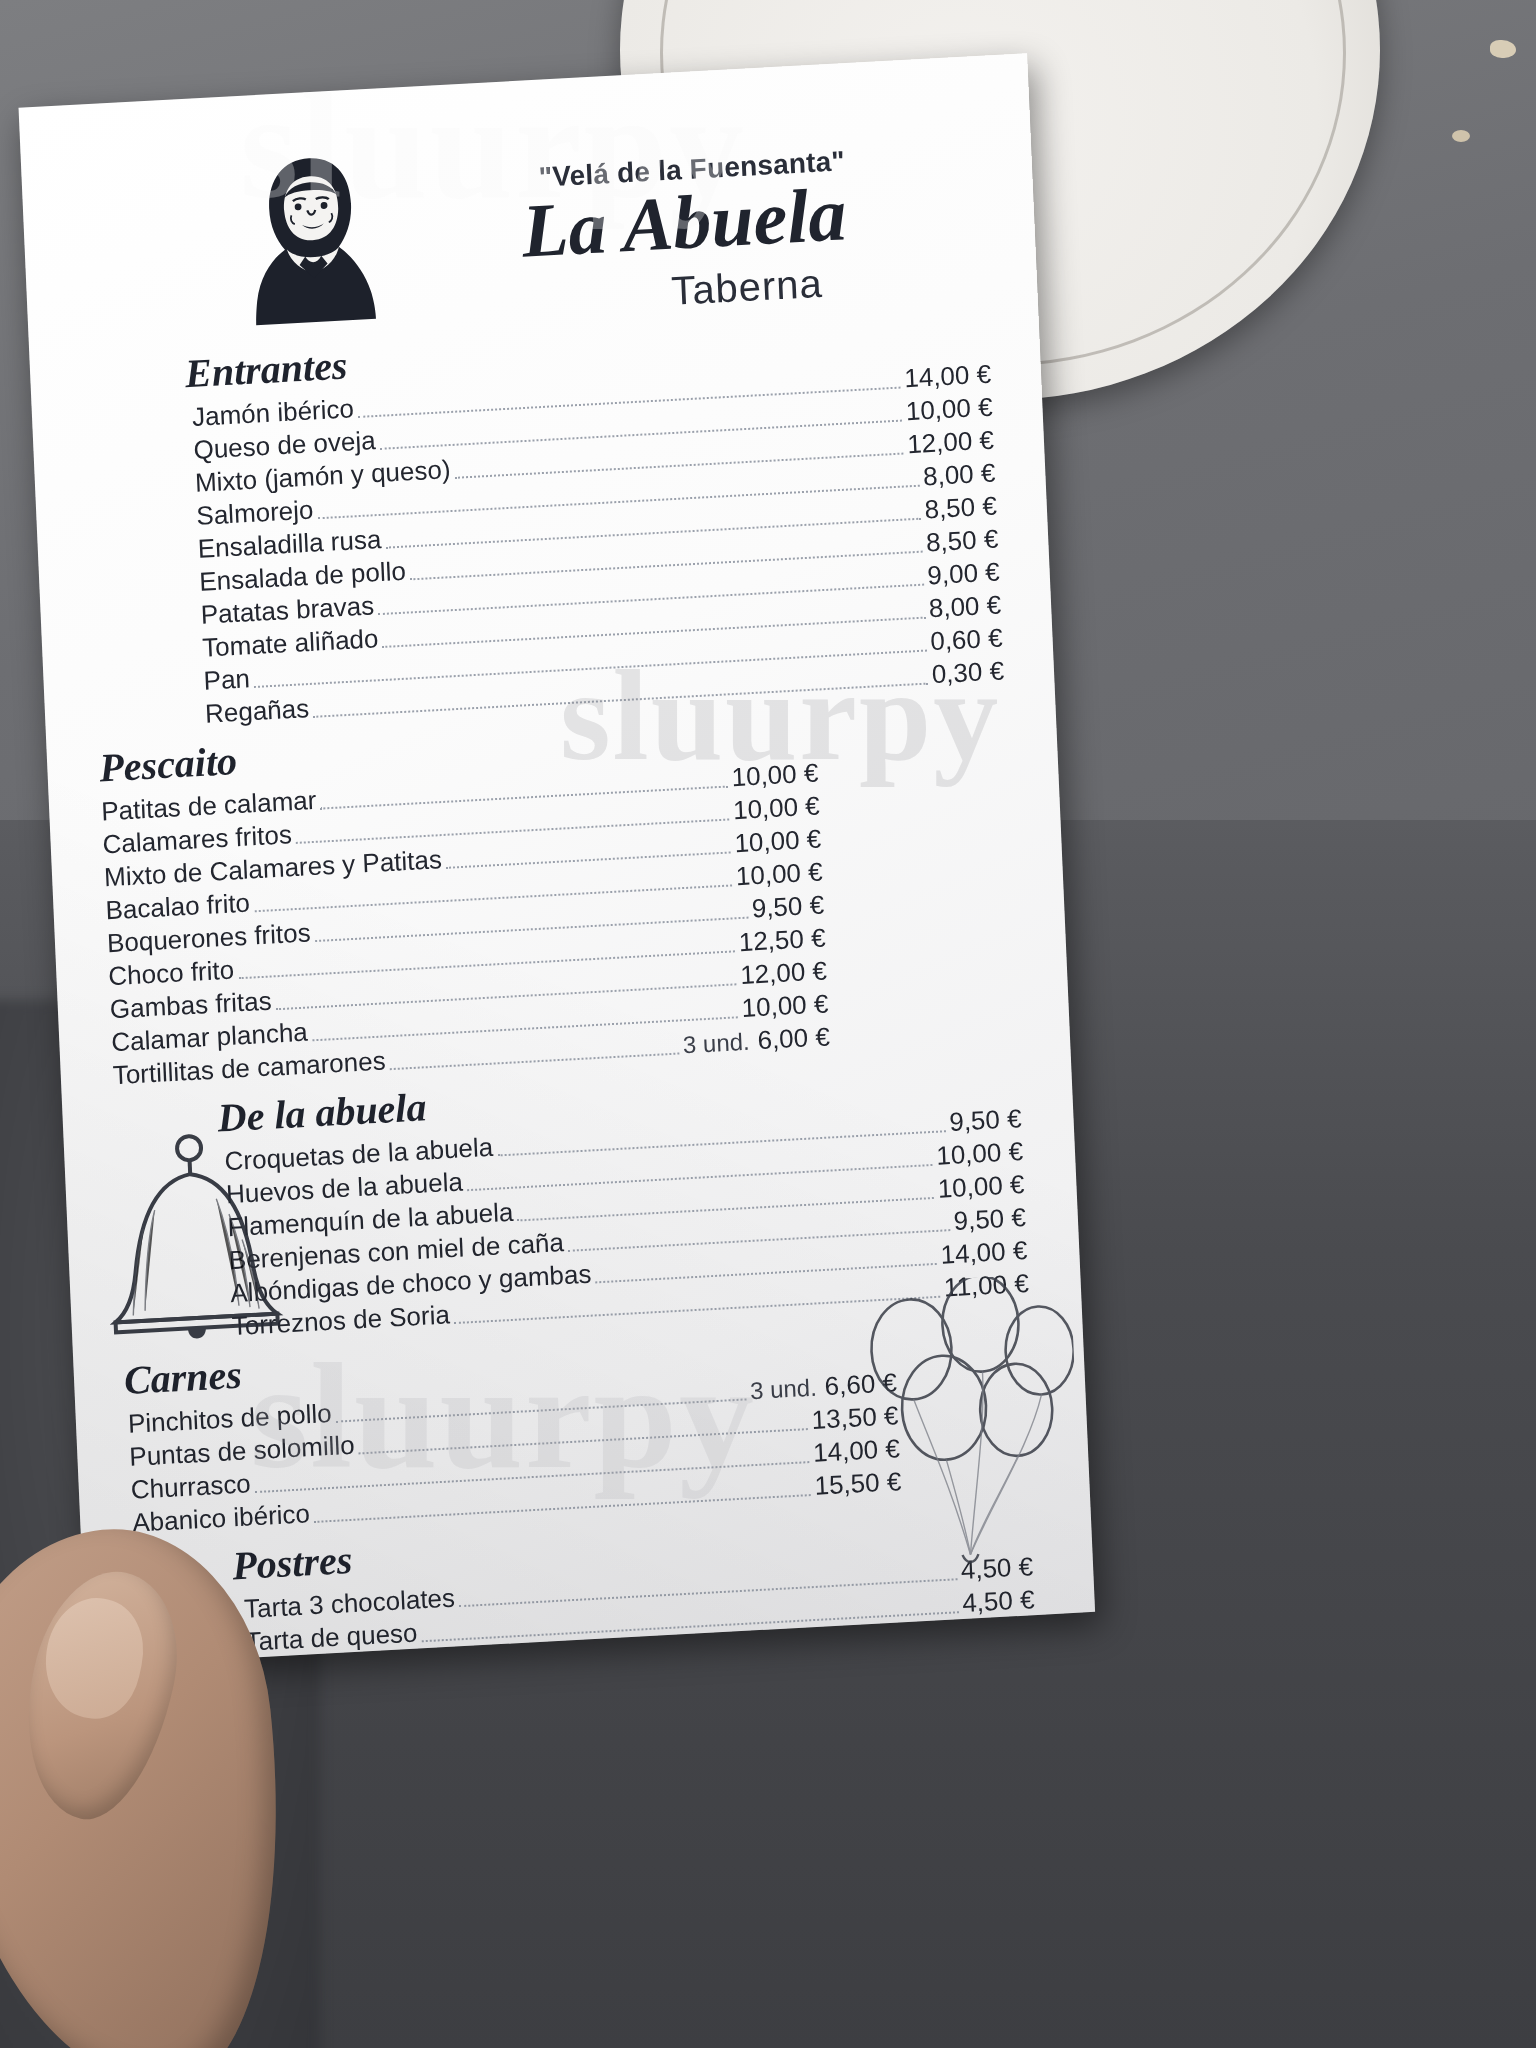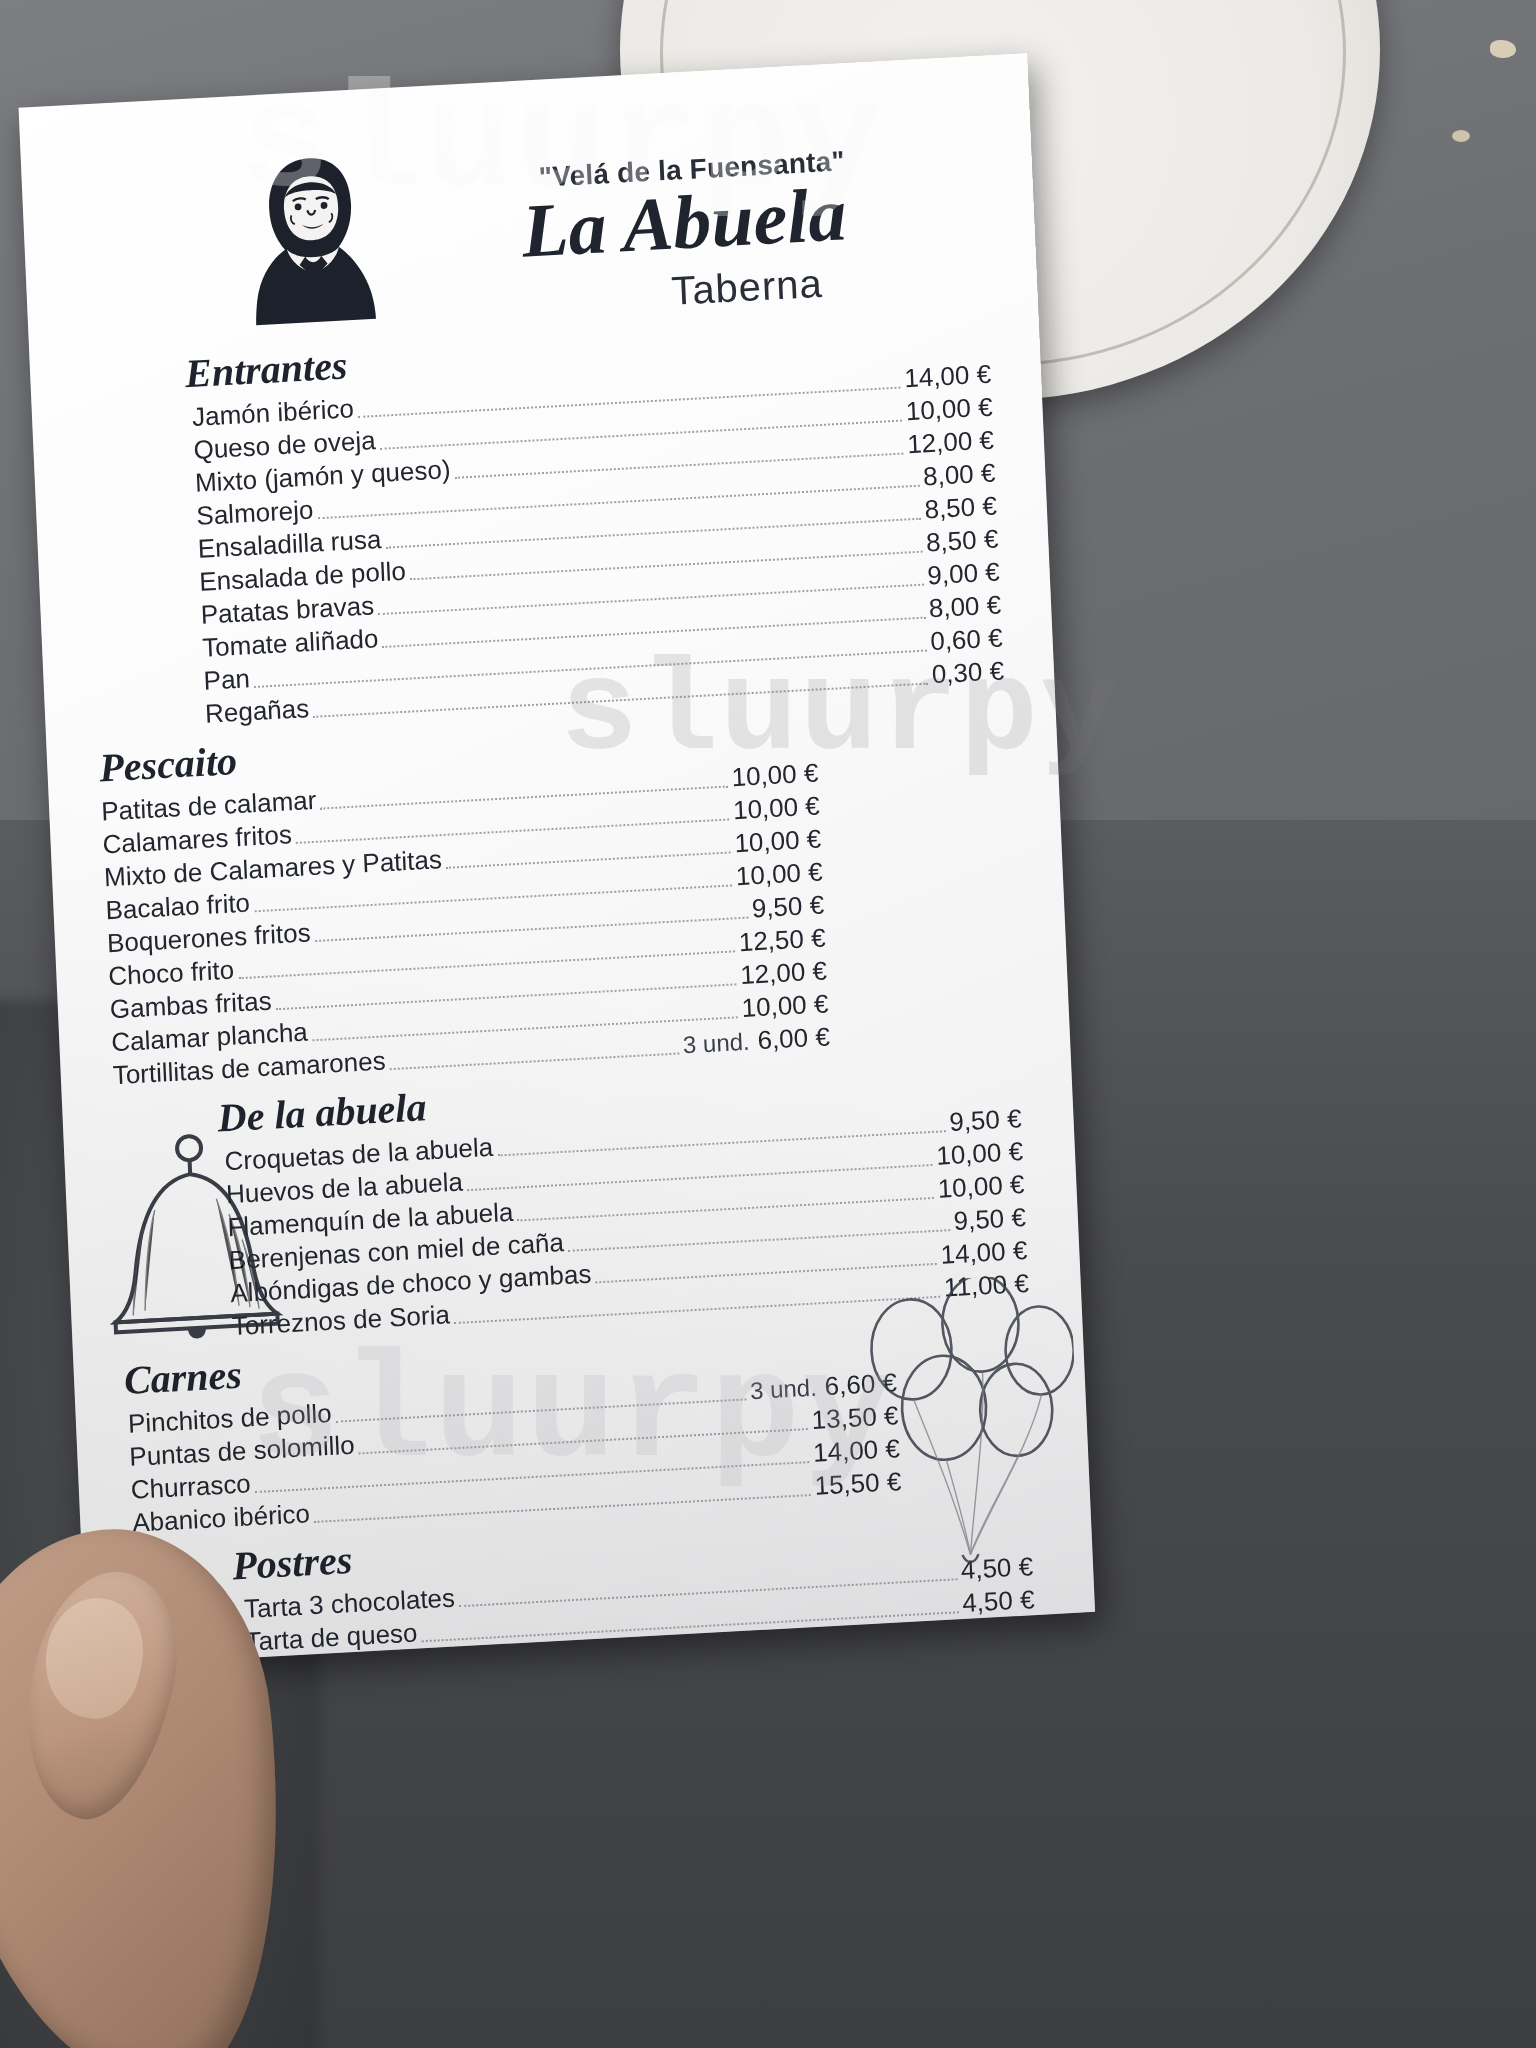--- a/index.html
+++ b/index.html
@@ -235,21 +235,21 @@
     bottom: 40px;
     width: 220px;
     height: 300px;
     opacity: 0.85;
   }
   .speck { position: absolute; background:#1d2029; border-radius:50%; }
 
   
   .watermark {
     position: absolute;
-    font-family: Liberation Mono, monospace;
+    font-family: Liberation Serif, serif;
     font-weight: 700;
     color: rgba(255,255,255,0.22);
     letter-spacing: 2px;
     pointer-events: none;
     user-select: none;
     text-align: right;
   }
   .wm1 { left: 240px; top: 60px;  font-size: 150px; color: rgba(250,250,250,0.30); }
   .wm2 { left: 560px; top: 640px; font-size: 130px; color: rgba(120,120,125,0.18); }
   .wm3 { left: 250px; top: 1330px; font-size: 150px; color: rgba(170,170,175,0.20); }

